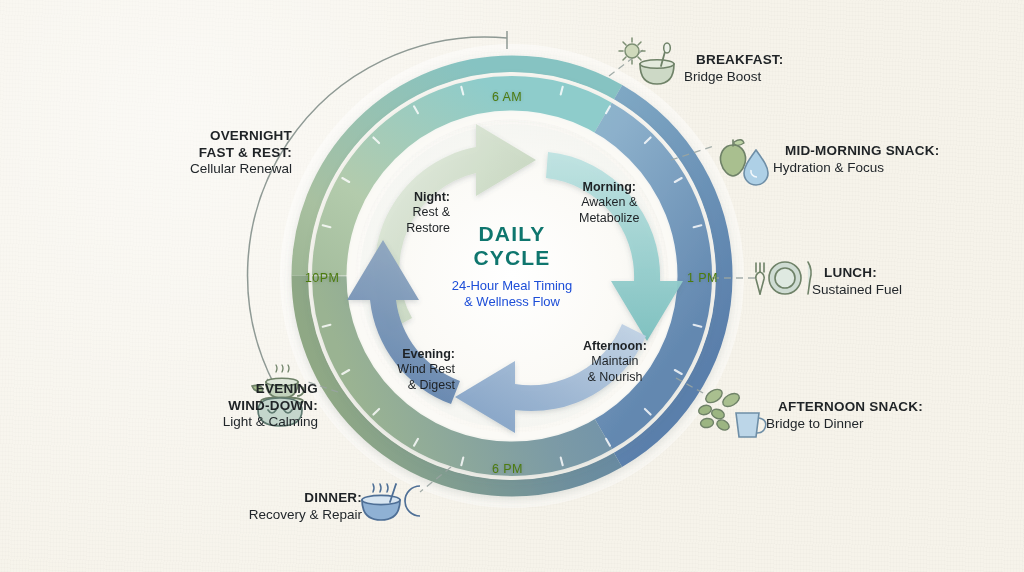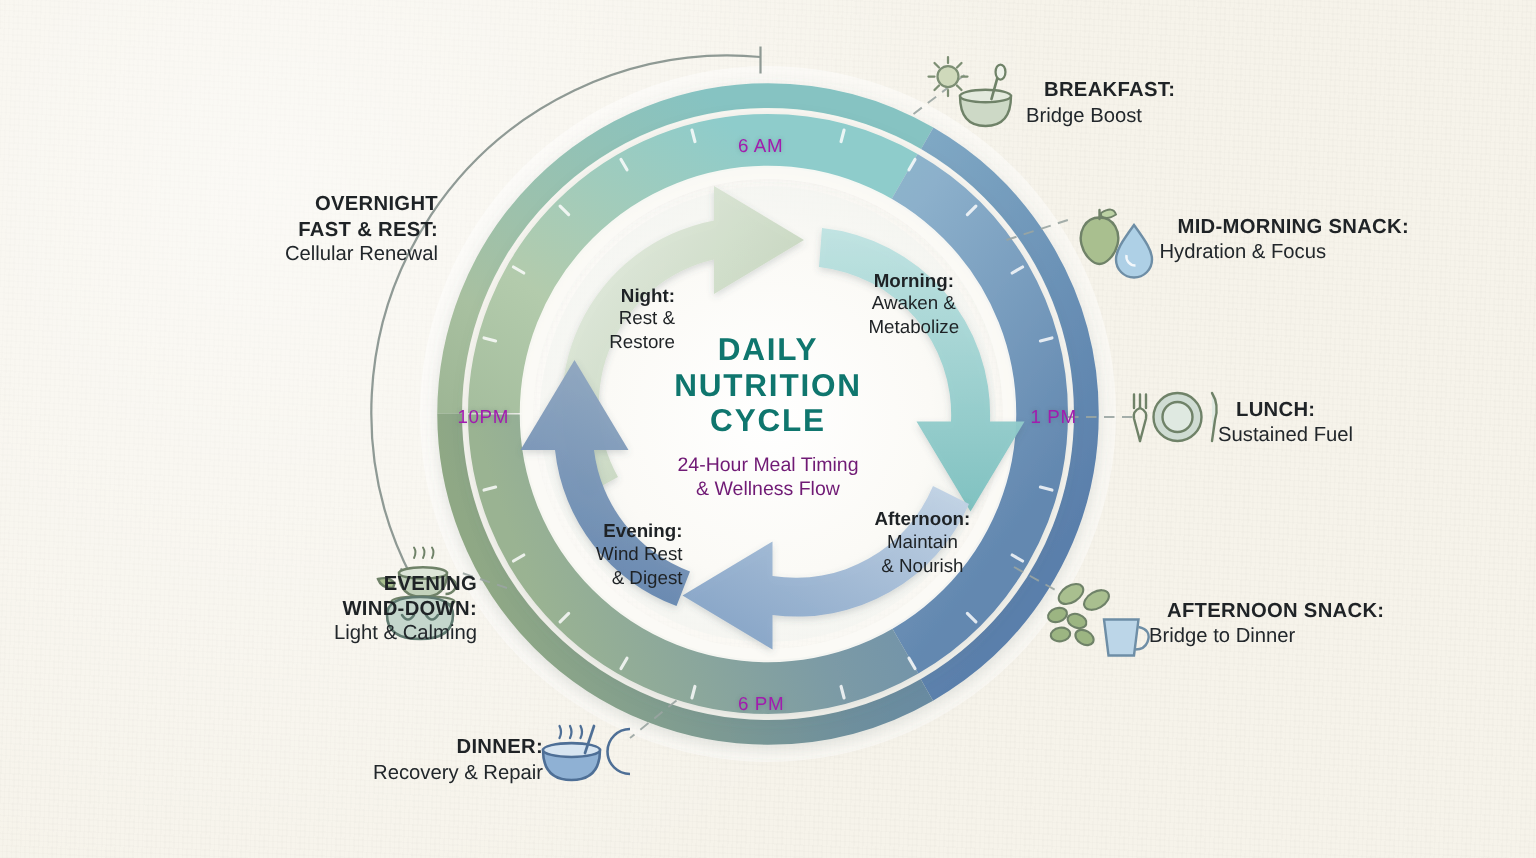--- a/index.html
+++ b/index.html
@@ -64,28 +64,28 @@
   #center-block .c-title {
     font-size: 21px;
     font-weight: bold;
     color: #0f766e;
     letter-spacing: 1.2px;
     line-height: 1.12;
   }
   #center-block .c-sub {
     margin-top: 9px;
     font-size: 13px;
-    color: #701a75;
+    color: #1d4ed8;
     line-height: 1.25;
   }
 
   
   .hour {
     position: absolute;
-    color: #a21caf;
+    color: #4d7c0f;
     font-size: 12.5px;
     letter-spacing: .4px;
     text-shadow: 0 0 3px rgba(70,90,90,.35);
     white-space: nowrap;
   }
 </style>
 </head>
 <body>
 
 <div id="stage">
@@ -329,21 +329,20 @@
     <g>
       <path d="M 258 410 Q 258 398 280 398 Q 302 398 302 410 Q 302 426 280 426 Q 258 426 258 410 Z" fill="#c4d6cc" stroke="#5f7a70" stroke-width="1.7"></path>
       <path d="M 268 410 q 4 6 8 0" fill="none" stroke="#5f7a70" stroke-width="1.7" stroke-linecap="round"></path>
       <path d="M 284 410 q 4 6 8 0" fill="none" stroke="#5f7a70" stroke-width="1.7" stroke-linecap="round"></path>
     </g>
   </svg>
 
   <div id="center-block">
     <div class="c-title">
       <div>DAILY</div>
-      <div>NUTRITION</div>
       <div>CYCLE</div>
     </div>
     <div class="c-sub">
       <div>24-Hour Meal Timing</div>
       <div>&amp; Wellness Flow</div>
     </div>
   </div>
 
   <div class="hour" style="left:492px; top:90px;">6 AM</div>
   <div class="hour" style="left:687px; top:271px;">1 PM</div>

